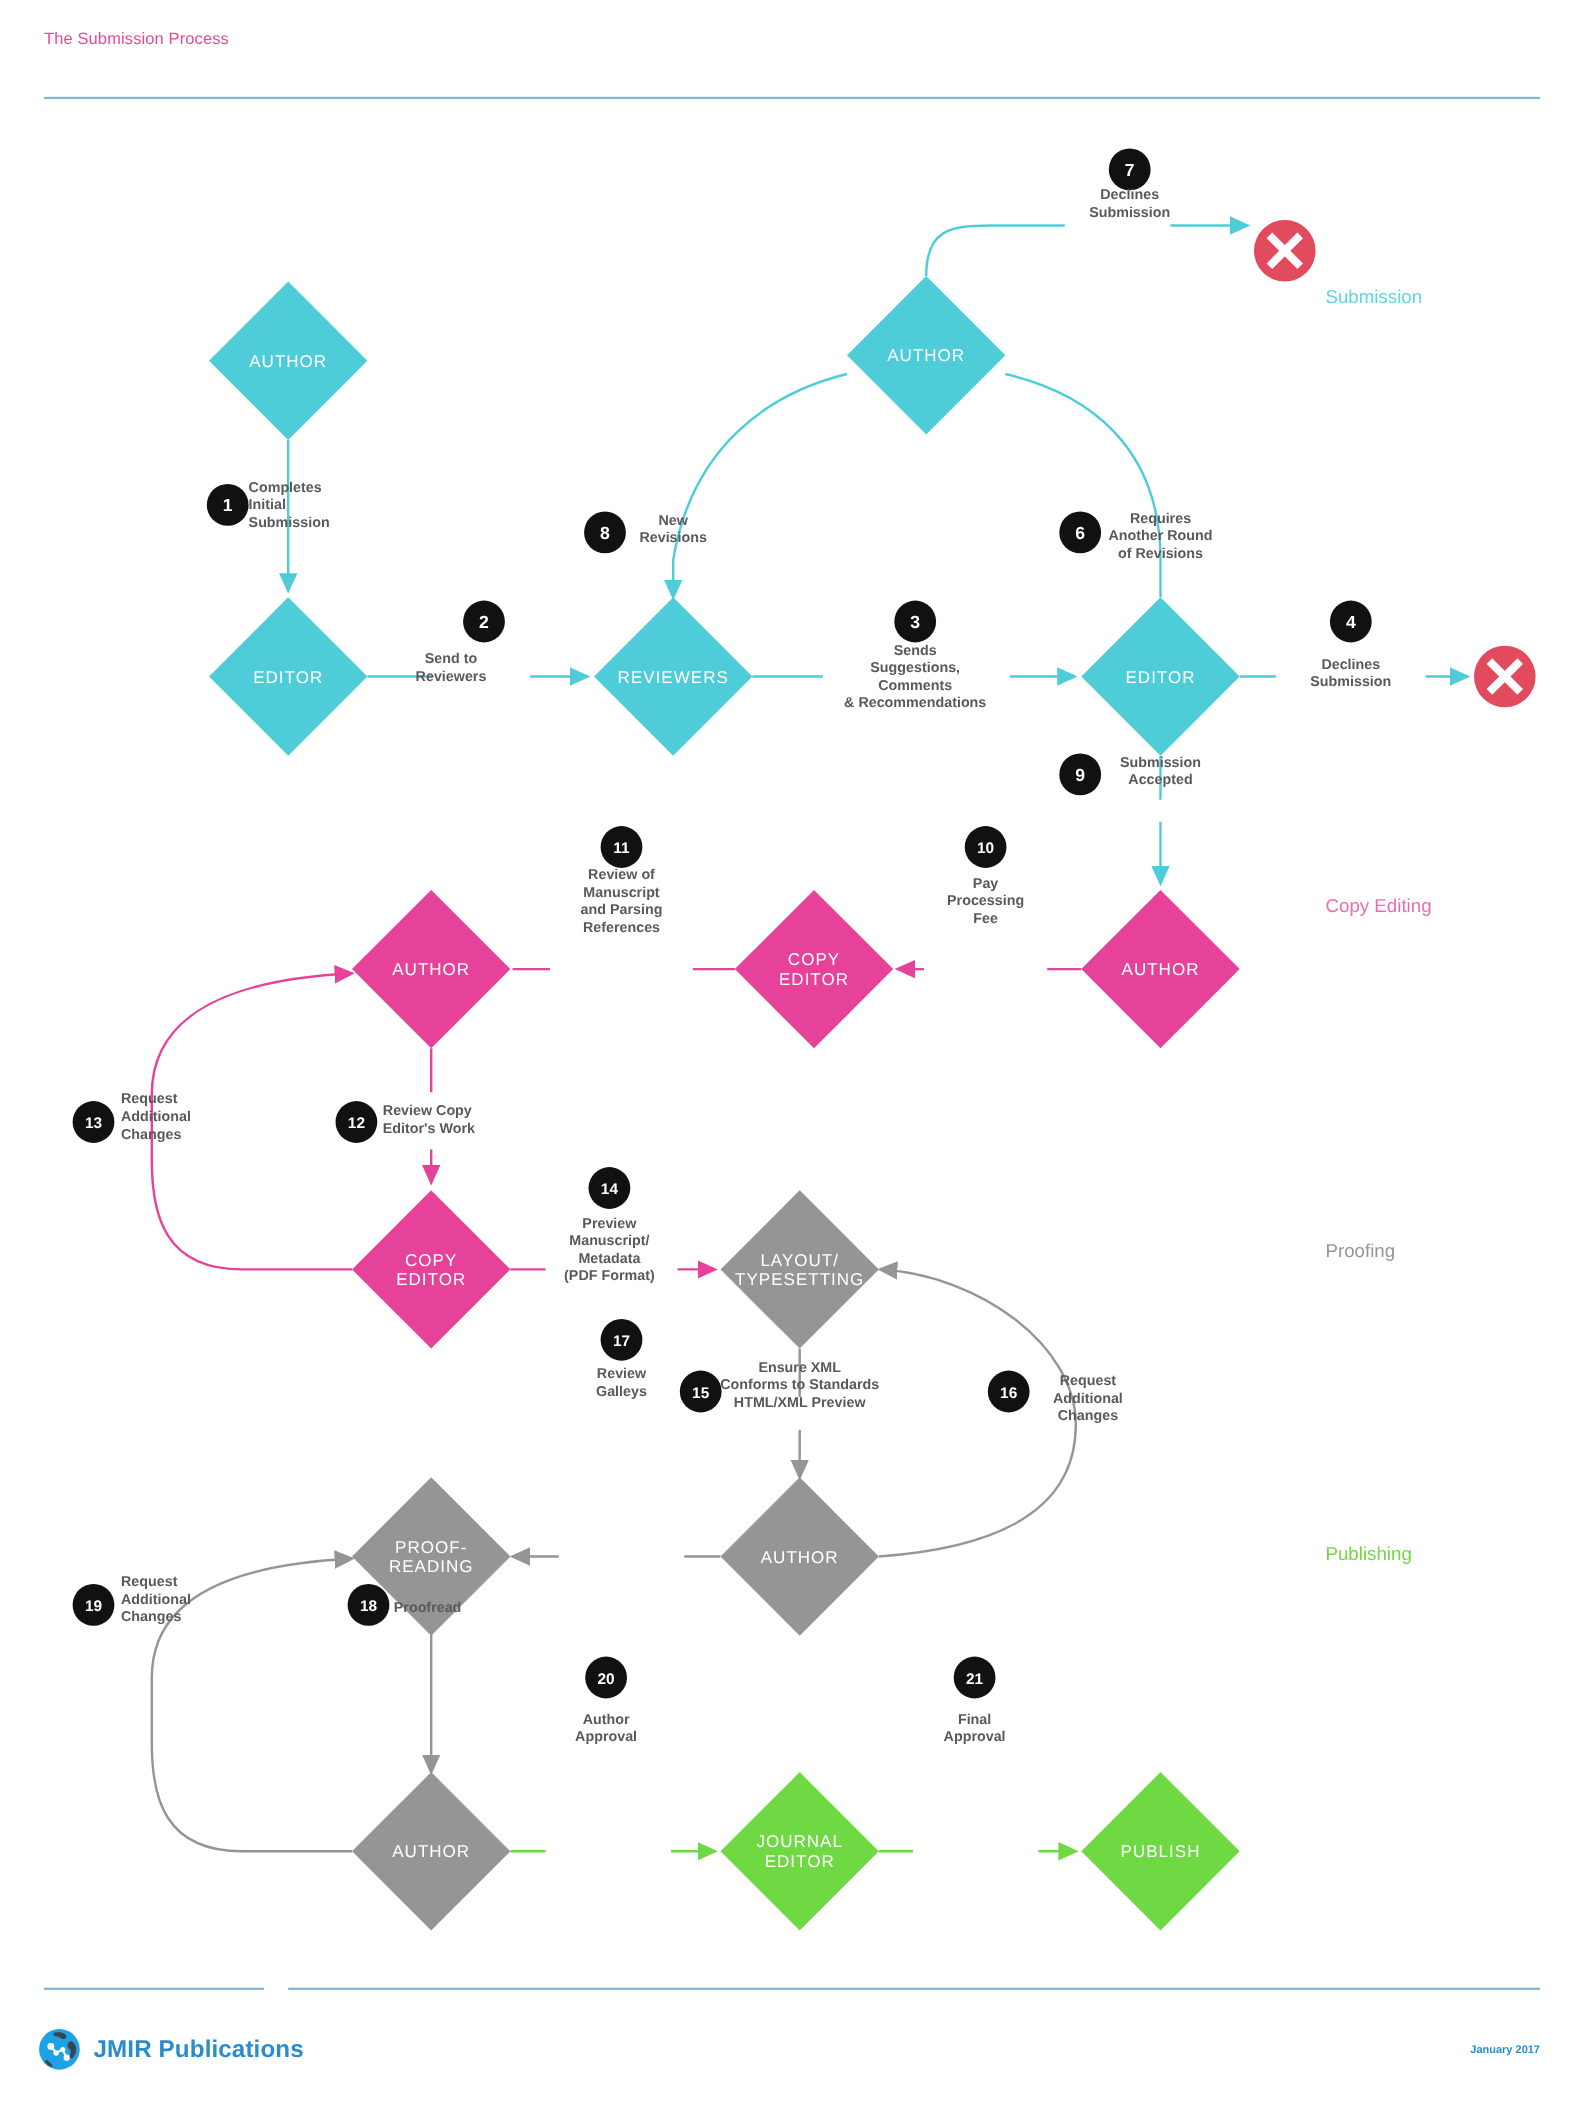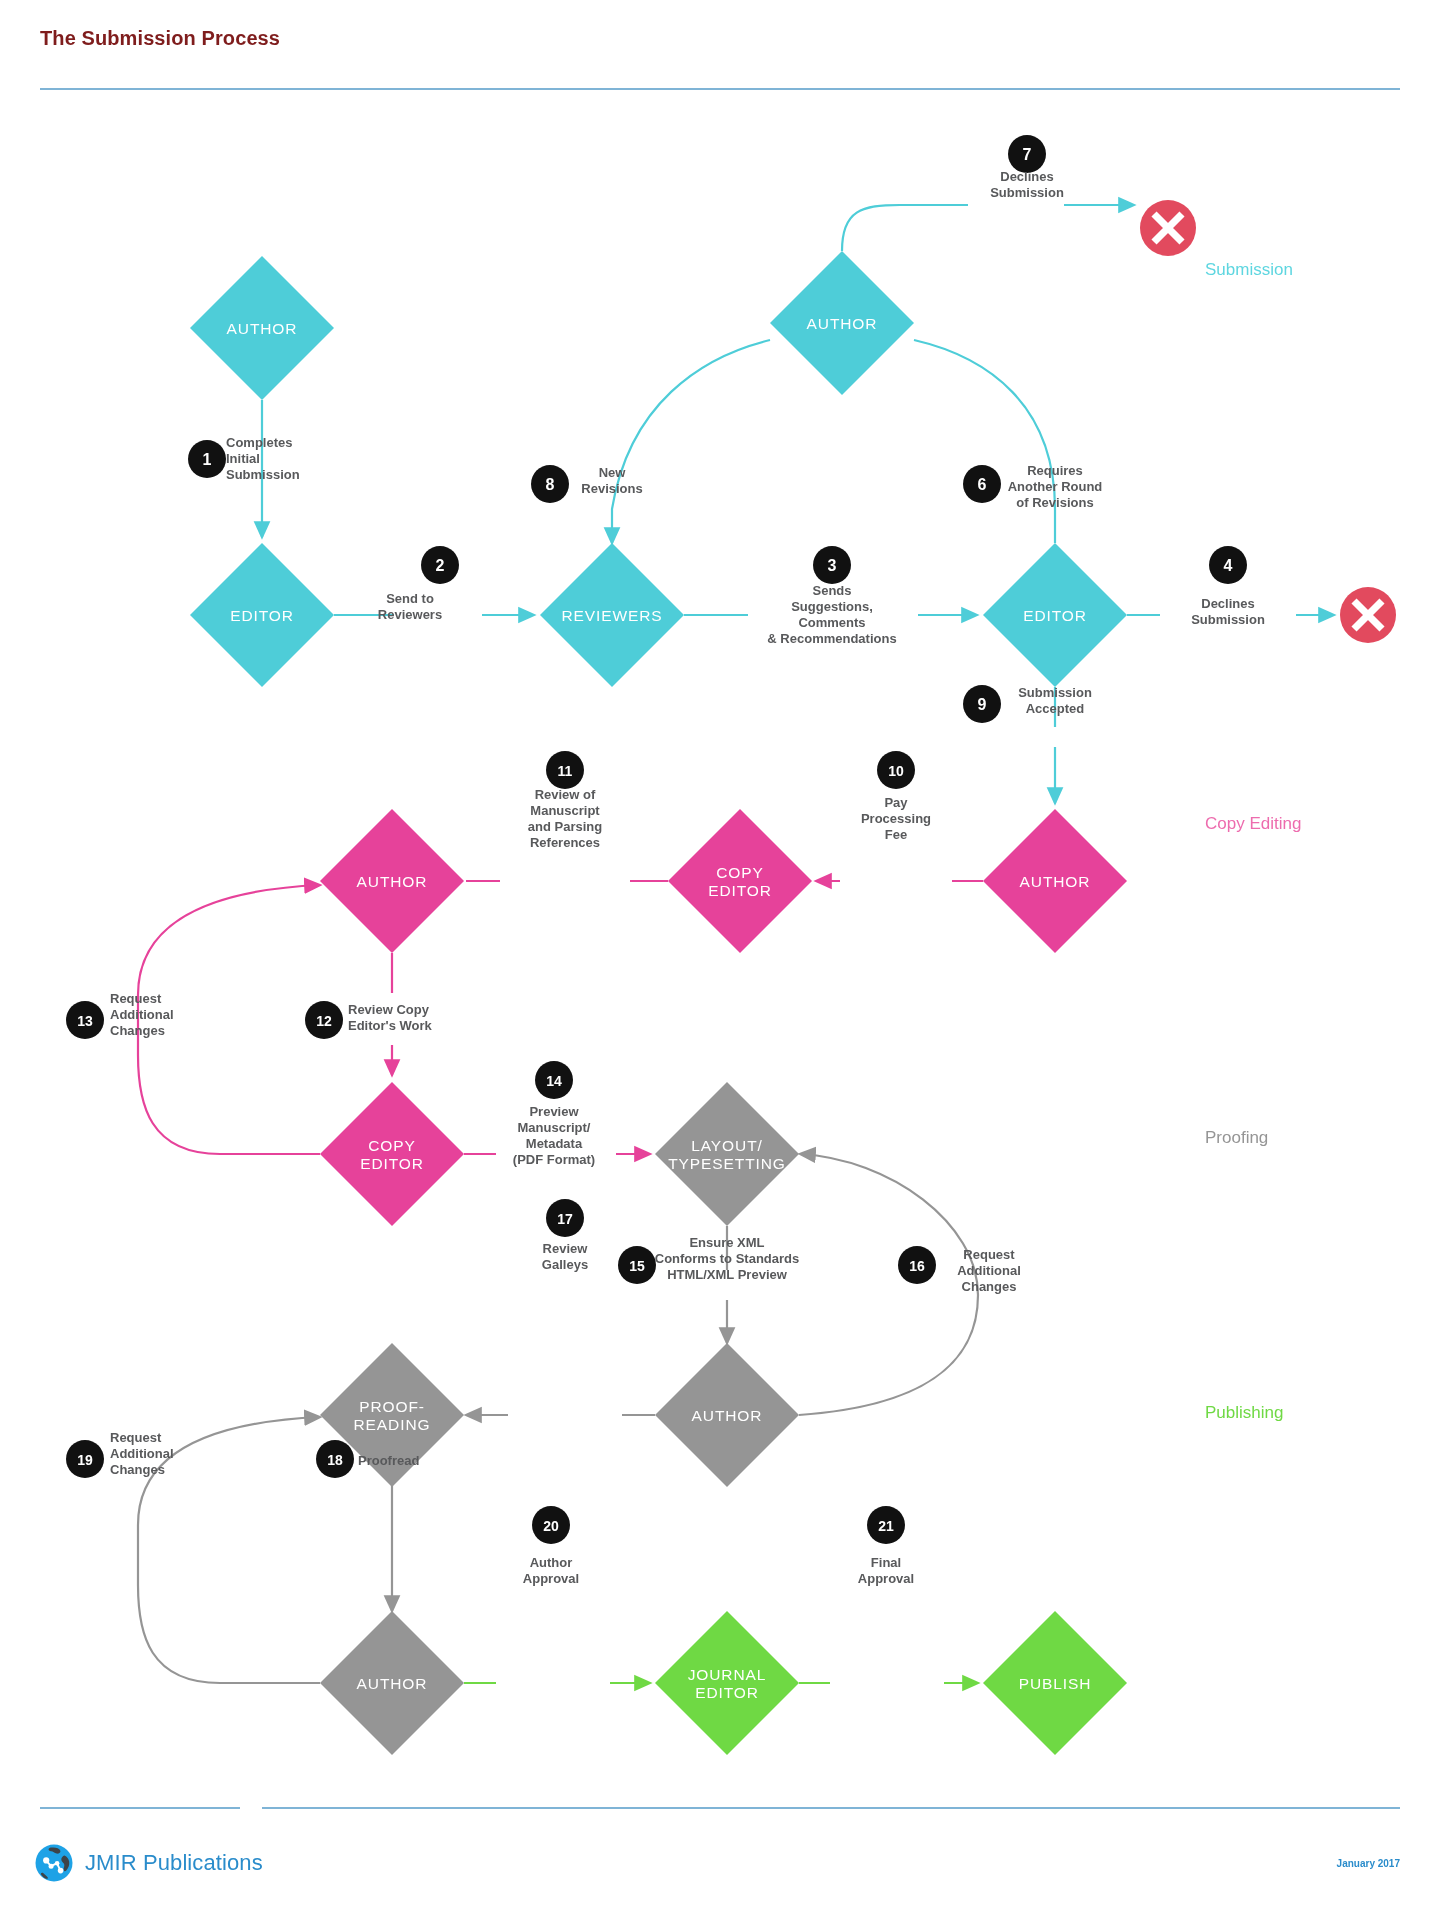--- a/index.html
+++ b/index.html
@@ -26,23 +26,23 @@
   #header {
     position: absolute;
     left: 0; top: 0;
     width: 1440px;
     height: 95px;
   }
   #page-title {
     position: absolute;
     left: 40px;
     top: 27px;
-    font-size: 20px;
-    font-weight: 700;
-    color: #7f1d1d;
+    font-size: 15px;
+    font-weight: 400;
+    color: #ec4899;
     letter-spacing: 0.1px;
     white-space: nowrap;
   }
   #header-rule {
     position: absolute;
     left: 40px;
     top: 88px;
     width: 1360px;
     height: 2px;
     background: #7fb4d6;
@@ -128,21 +128,21 @@
   #brand {
     position: absolute;
     left: 34px;
     top: 58px;
     display: flex;
     align-items: center;
     gap: 11px;
   }
   #brand-name {
     font-size: 22px;
-    font-weight: 400;
+    font-weight: 700;
     color: #2a8ccb;
     letter-spacing: 0.1px;
     white-space: nowrap;
   }
   #footer-date {
     position: absolute;
     right: 40px;
     top: 73px;
     font-size: 10px;
     font-weight: 700;

